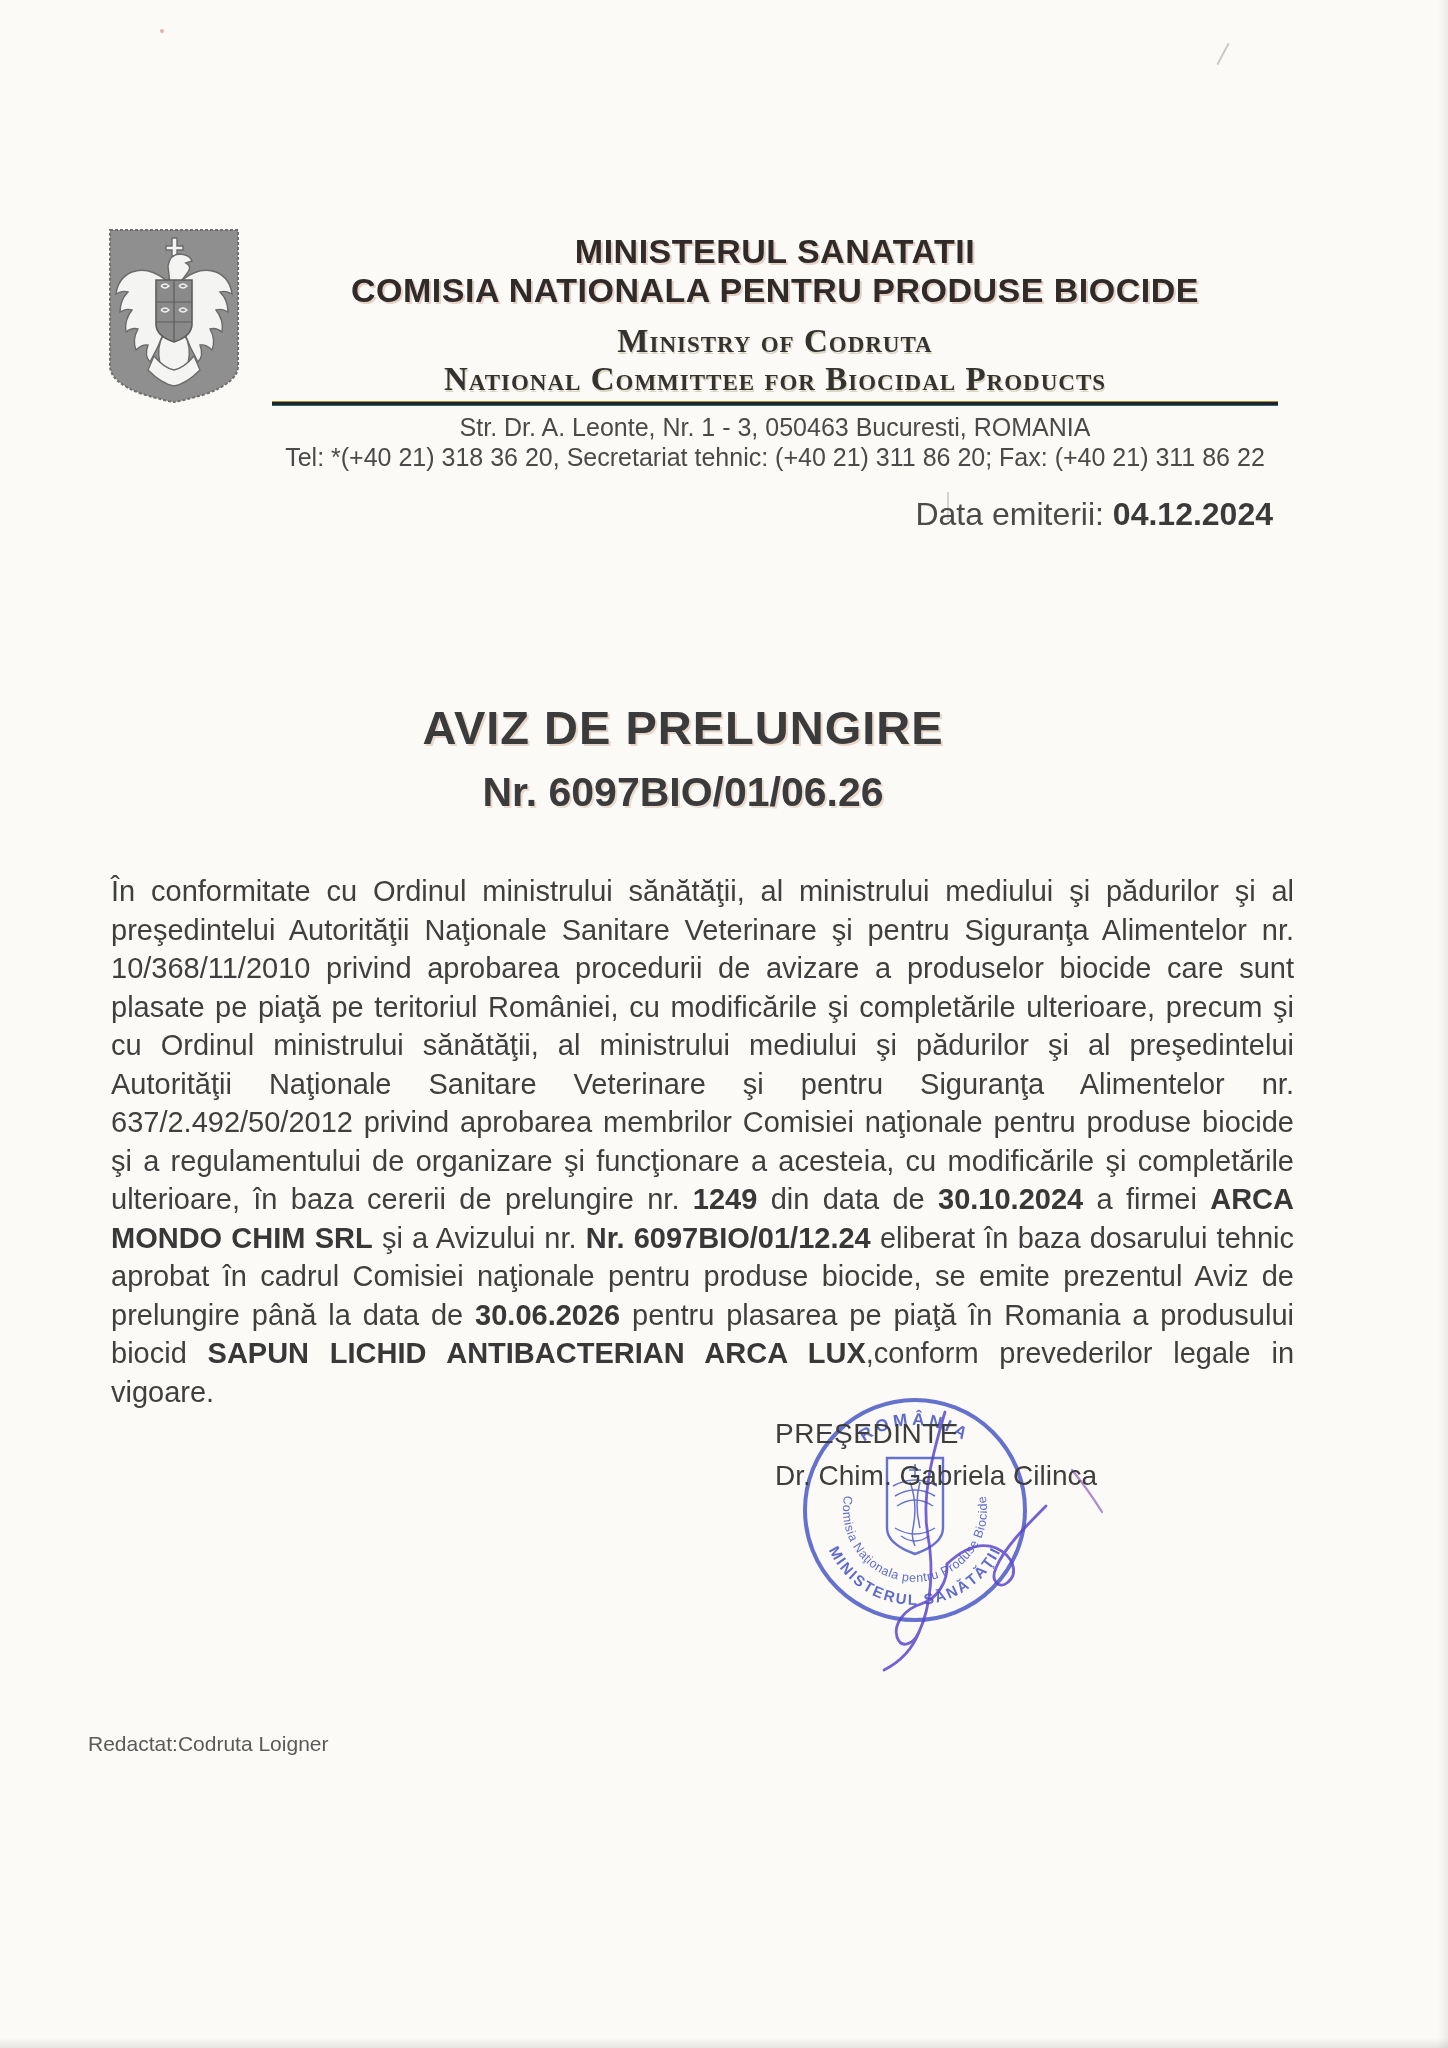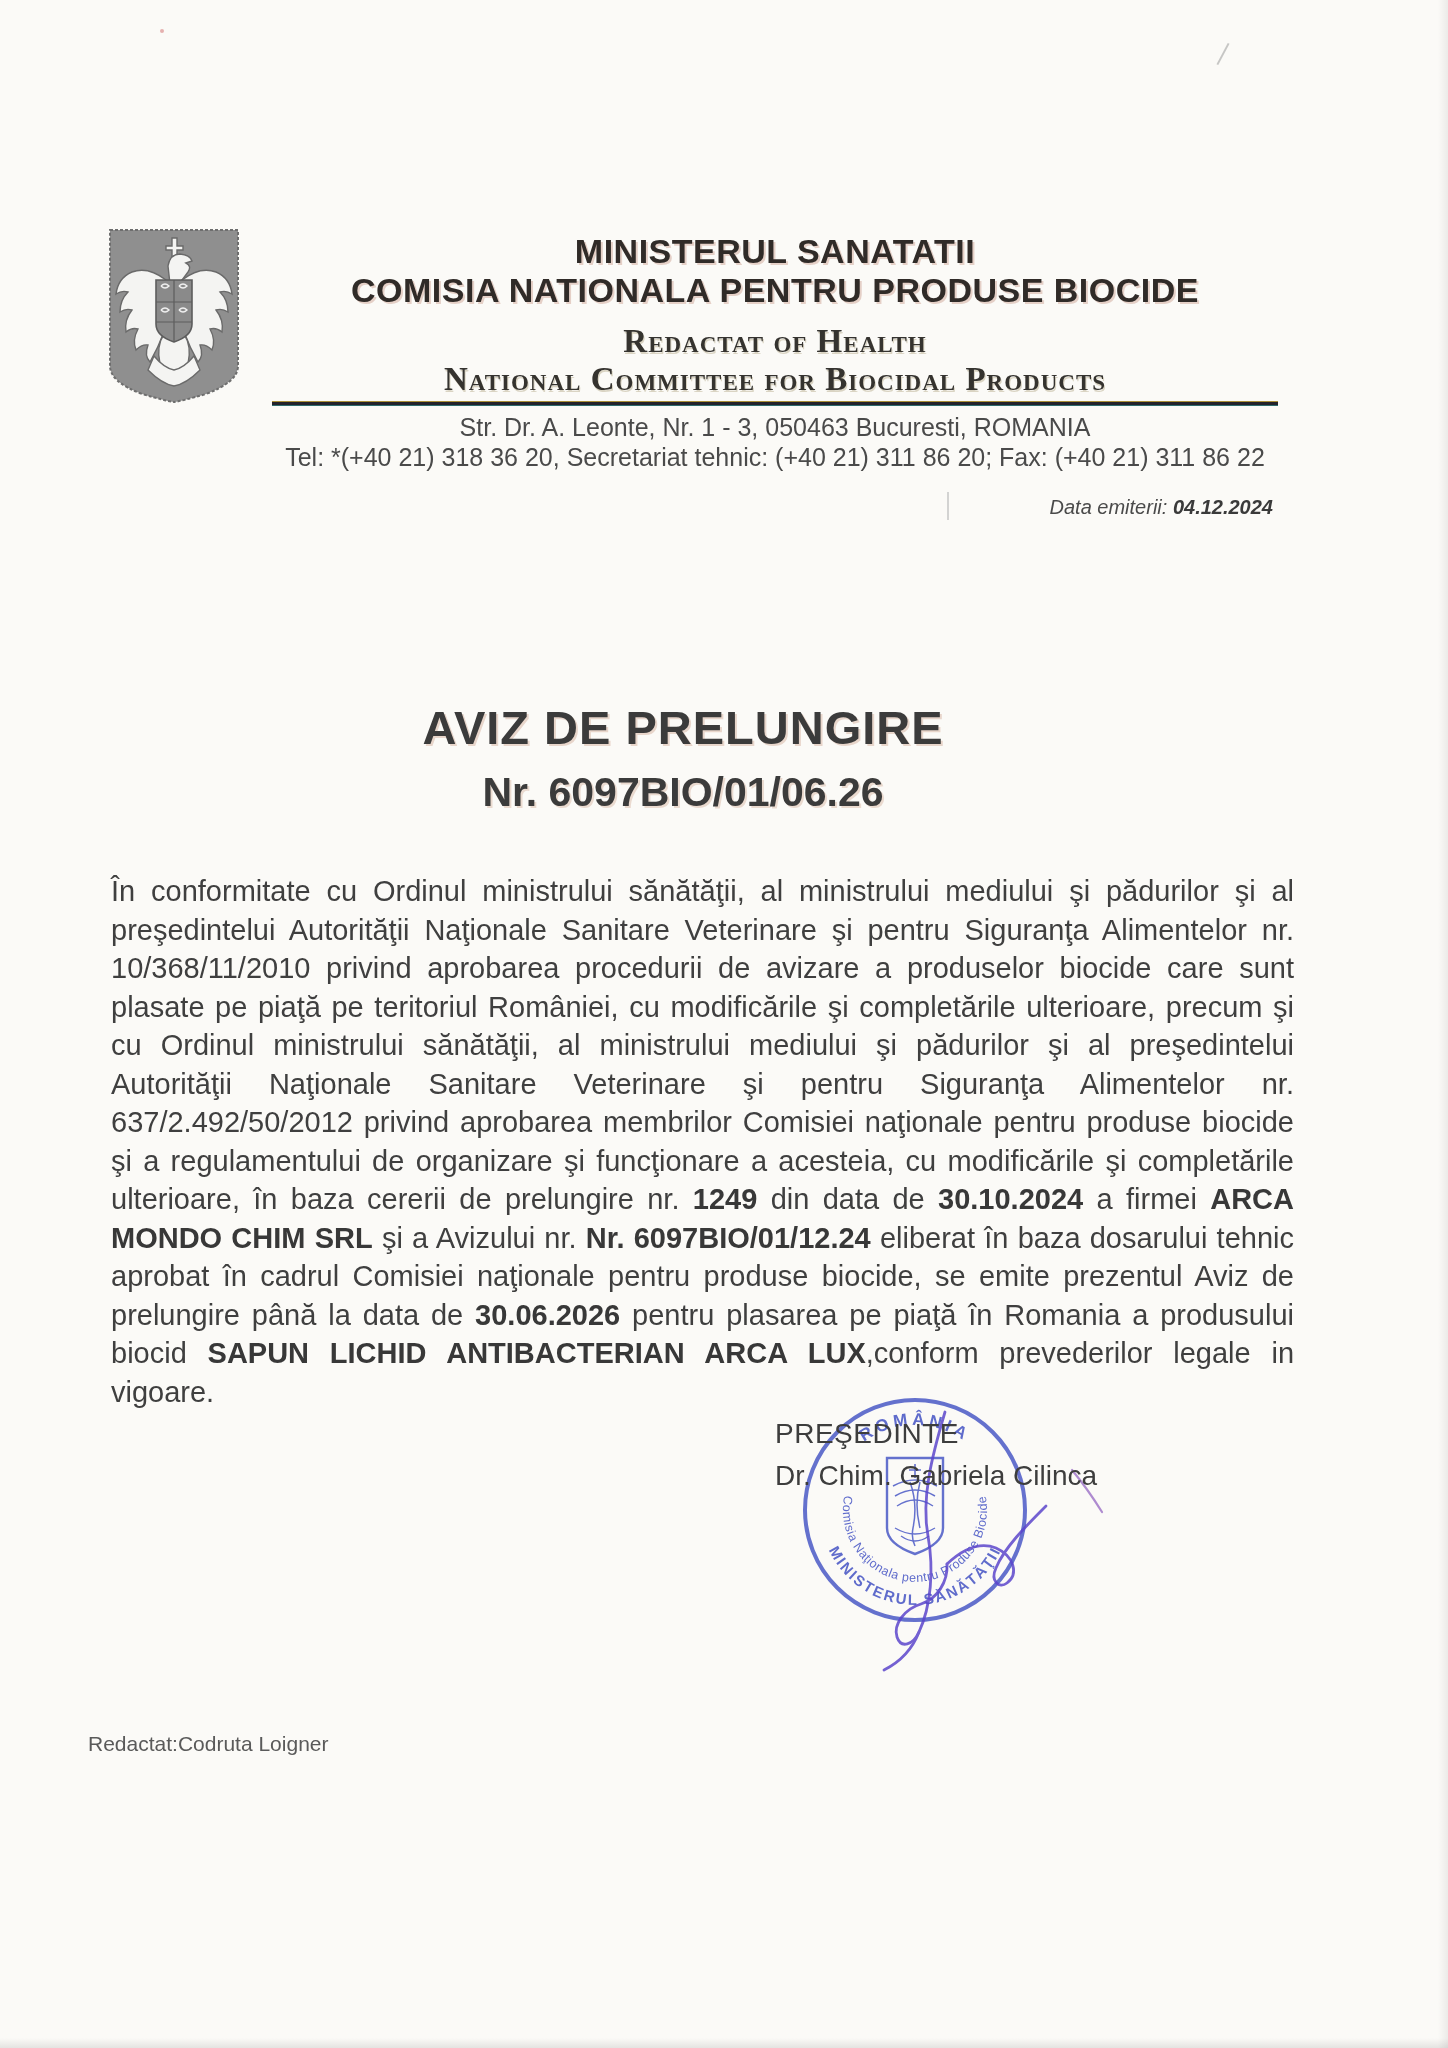--- a/index.html
+++ b/index.html
@@ -34,21 +34,21 @@
     text-shadow: 2px 2px 0 rgba(150,60,30,0.22); letter-spacing:0.5px; }
   .org-en { font-family:"Liberation Serif", serif; font-variant: small-caps;
     font-weight:bold; font-size:33px; line-height:38px; color:#35332f;
     text-shadow: 1px 2px 0 rgba(120,100,40,0.25); letter-spacing:1px; }
   .org-en-wrap { margin-top:12px; }
   .header-rule { height:5px; margin-top:3px;
     background: linear-gradient(to bottom, #a98f35 0%, #a98f35 18%, #23222b 18%, #23222b 82%, #2e6b6b 82%, #2e6b6b 100%); }
   .addr { font-size:25px; line-height:30px; color:#4a4a4a; margin-top:6px; }
   .addr2 { font-size:25px; line-height:30px; color:#4a4a4a; }
 
-  .date-line { position:absolute; top:496px; right:175px; font-size:20px; color:#4a4a4a;font-style:italic; }
+  .date-line { position:absolute; top:496px; right:175px; font-size:32px; color:#4a4a4a; }
   .date-line .b { font-weight:bold; color:#3a3a3a; }
 
   
   .doc-title { position:absolute; left:88px; top:700px; width:1190px; text-align:center; color:#3b3b3b; }
   .doc-title .t1 { font-weight:bold; font-size:47px; letter-spacing:1px;
     text-shadow: 2px 2px 0 rgba(160,70,30,0.20); }
   .doc-title .t2 { font-weight:bold; font-size:41px; margin-top:14px;
     text-shadow: 2px 2px 0 rgba(160,70,30,0.18); }
 
   
@@ -100,21 +100,21 @@
         <path d="M66 52 V114 M48 74 H84 M48 94 H84" stroke="#5d5d5d" stroke-width="1.2" fill="none"></path>
         <path d="M53 58 q4 -4 8 0 q-4 4 -8 0 M71 58 q4 -4 8 0 q-4 4 -8 0 M53 82 q4 -4 8 0 q-4 4 -8 0 M71 82 q4 -4 8 0 q-4 4 -8 0" stroke="#efefef" stroke-width="1.4" fill="none"></path>
       </g>
     </svg>
   </div>
 
   <div class="header-text">
     <div class="org-ro">MINISTERUL SANATATII</div>
     <div class="org-ro">COMISIA NATIONALA PENTRU PRODUSE BIOCIDE</div>
     <div class="org-en-wrap">
-      <div class="org-en">Redactat of Health</div>
+      <div class="org-en">Ministry of Codruta</div>
       <div class="org-en">National Committee for Biocidal Products</div>
     </div>
     <div class="header-rule"></div>
     <div class="addr">Str. Dr. A. Leonte, Nr. 1 - 3, 050463 Bucuresti, ROMANIA</div>
     <div class="addr2">Tel: *(+40 21) 318 36 20, Secretariat tehnic: (+40 21) 311 86 20; Fax: (+40 21) 311 86 22</div>
   </div>
 
   <div class="date-line">
     <span>Data emiterii: </span><span class="b">04.12.2024</span>
   </div>

